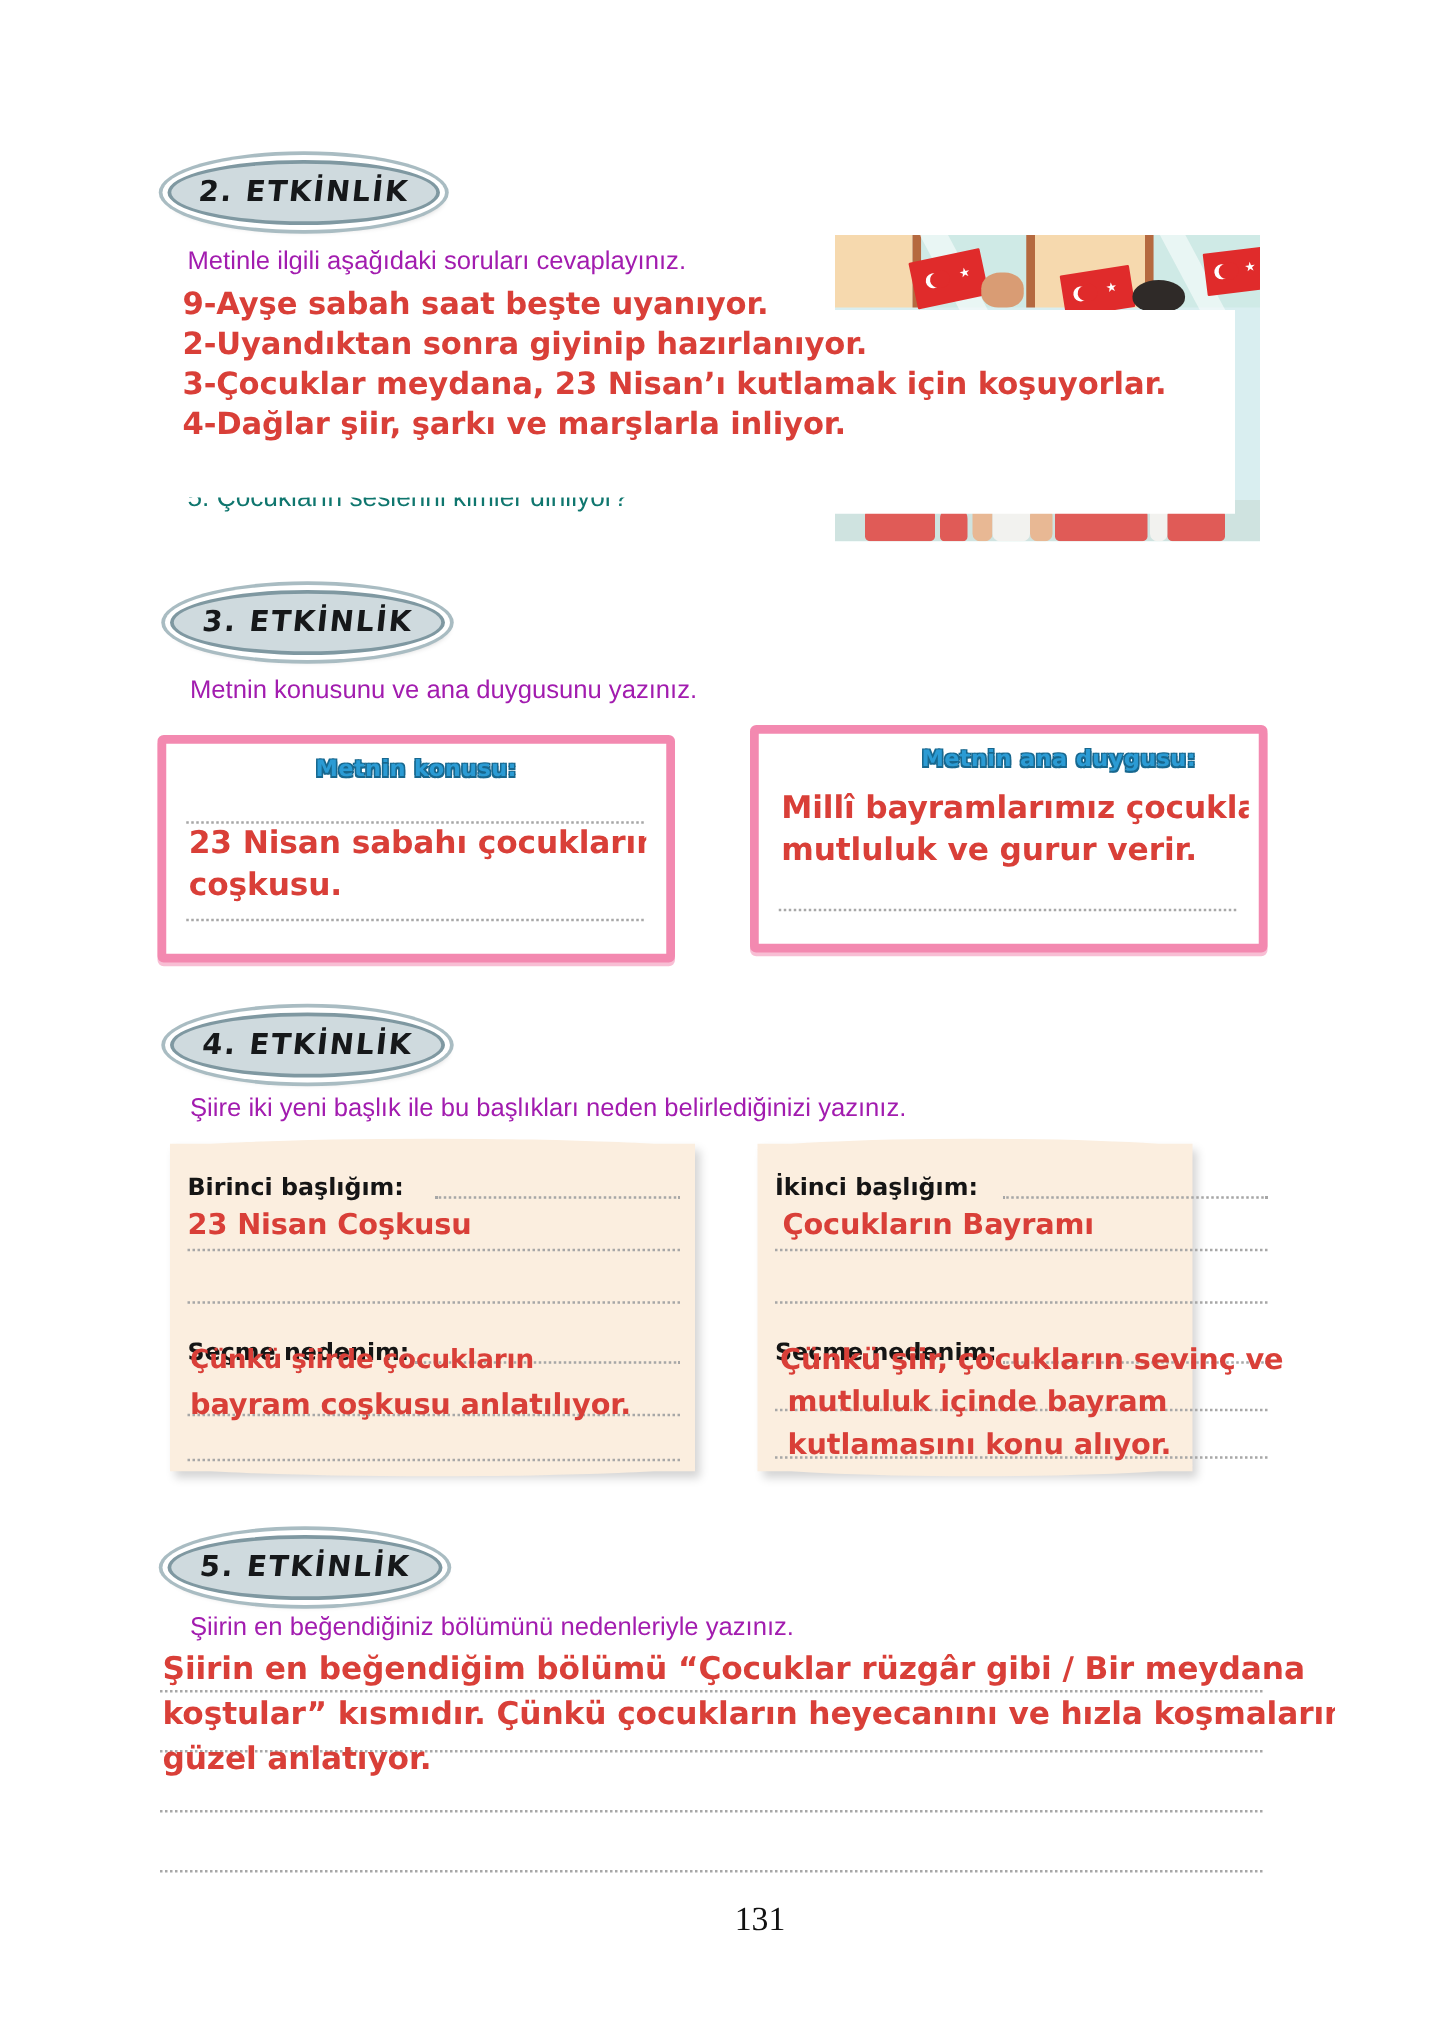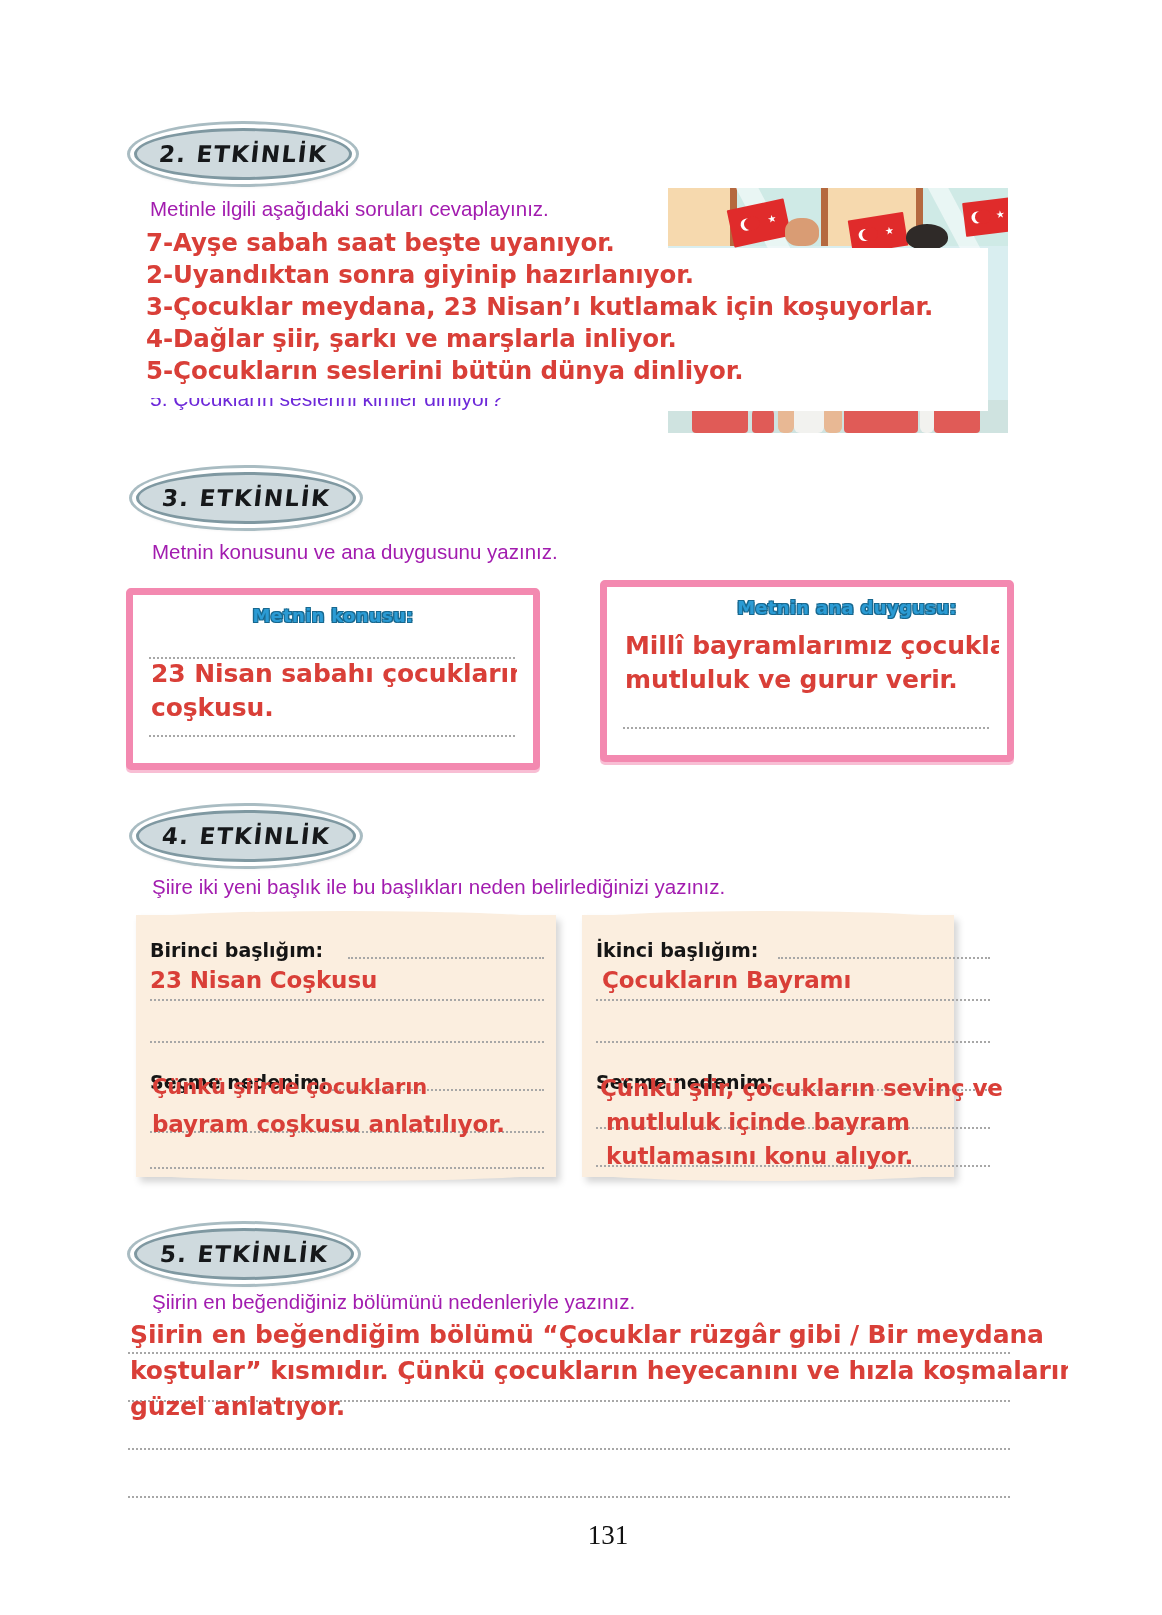--- a/index.html
+++ b/index.html
@@ -192,29 +192,28 @@
     <div class="body-white" style="left:126px;top:212px;width:30px;height:33px;"></div>
     <div class="skin" style="left:156px;top:218px;width:18px;height:27px;"></div>
     <div class="body-red" style="left:176px;top:212px;width:74px;height:33px;"></div>
     <div class="body-white" style="left:252px;top:214px;width:14px;height:31px;"></div>
     <div class="body-red" style="left:266px;top:212px;width:46px;height:33px;"></div>
   </div>
 
   <div id="act2-whitecover"></div>
 
   <div class="clip" style="position:absolute;left:150px;top:398px;width:520px;height:24px;">
-    <div style="position:absolute;left:0;top:-11px;font-size:21px;color:#6d28d9;white-space:nowrap;">5. Çocukların seslerini kimler dinliyor?</div>
+    <div style="position:absolute;left:0;top:-11px;font-size:21px;color:#0f766e;white-space:nowrap;">5. Çocukların seslerini kimler dinliyor?</div>
   </div>
 
   <div class="clip" style="position:absolute;left:144px;top:228px;width:832px;height:170px;">
-    <div class="ans" style="left:2px;top:0px;font-size:24.5px;">7-Ayşe sabah saat beşte uyanıyor.</div>
+    <div class="ans" style="left:2px;top:0px;font-size:24.5px;">9-Ayşe sabah saat beşte uyanıyor.</div>
     <div class="ans" style="left:2px;top:32px;font-size:24.5px;">2-Uyandıktan sonra giyinip hazırlanıyor.</div>
     <div class="ans" style="left:2px;top:64px;font-size:24.5px;">3-Çocuklar meydana, 23 Nisan’ı kutlamak için koşuyorlar.</div>
     <div class="ans" style="left:2px;top:96px;font-size:24.5px;">4-Dağlar şiir, şarkı ve marşlarla inliyor.</div>
-    <div class="ans" style="left:2px;top:128px;font-size:24.5px;">5-Çocukların seslerini bütün dünya dinliyor.</div>
   </div>
 
   <div class="badge" style="left:136px;top:472px;width:214px;">
     <span class="badge-inner">3. ETKİNLİK</span>
   </div>
 
   <div class="prompt" style="left:152px;top:540px;">Metnin konusunu ve ana duygusunu yazınız.</div>
 
   <div class="pinkbox" style="left:126px;top:588px;width:400px;height:168px;">
     <div class="pinkbox-title" style="top:10px;">Metnin konusu:</div>
@@ -250,21 +249,21 @@
     <div class="card-label" style="left:14px;top:156px;">Seçme nedenim:</div>
     <div class="dotline" style="left:196px;top:174px;width:212px;"></div>
     <div class="dotline" style="left:14px;top:216px;width:394px;"></div>
     <div class="dotline" style="left:14px;top:252px;width:394px;"></div>
     <div class="clip" style="position:absolute;left:14px;top:160px;width:396px;height:78px;">
       <div class="ans" style="left:2px;top:0px;font-size:21px;">Çünkü şiirde çocukların</div>
       <div class="ans" style="left:2px;top:36px;font-size:23px;">bayram coşkusu anlatılıyor.</div>
     </div>
   </div>
 
-  <div class="notecard" style="left:582px;top:915px;width:348px;height:262px;padding-left:24px;">
+  <div class="notecard" style="left:606px;top:915px;width:348px;height:262px;">
     <div class="card-label" style="left:14px;top:24px;">İkinci başlığım:</div>
     <div class="dotline" style="left:196px;top:42px;width:212px;"></div>
     <div class="ans" style="left:20px;top:52px;font-size:23px;">Çocukların Bayramı</div>
     <div class="dotline" style="left:14px;top:84px;width:394px;"></div>
     <div class="dotline" style="left:14px;top:126px;width:394px;"></div>
     <div class="card-label" style="left:14px;top:156px;">Seçme nedenim:</div>
     <div class="dotline" style="left:196px;top:174px;width:212px;"></div>
     <div class="dotline" style="left:14px;top:212px;width:394px;"></div>
     <div class="dotline" style="left:14px;top:250px;width:394px;"></div>
     <div class="clip" style="position:absolute;left:14px;top:160px;width:420px;height:98px;">

